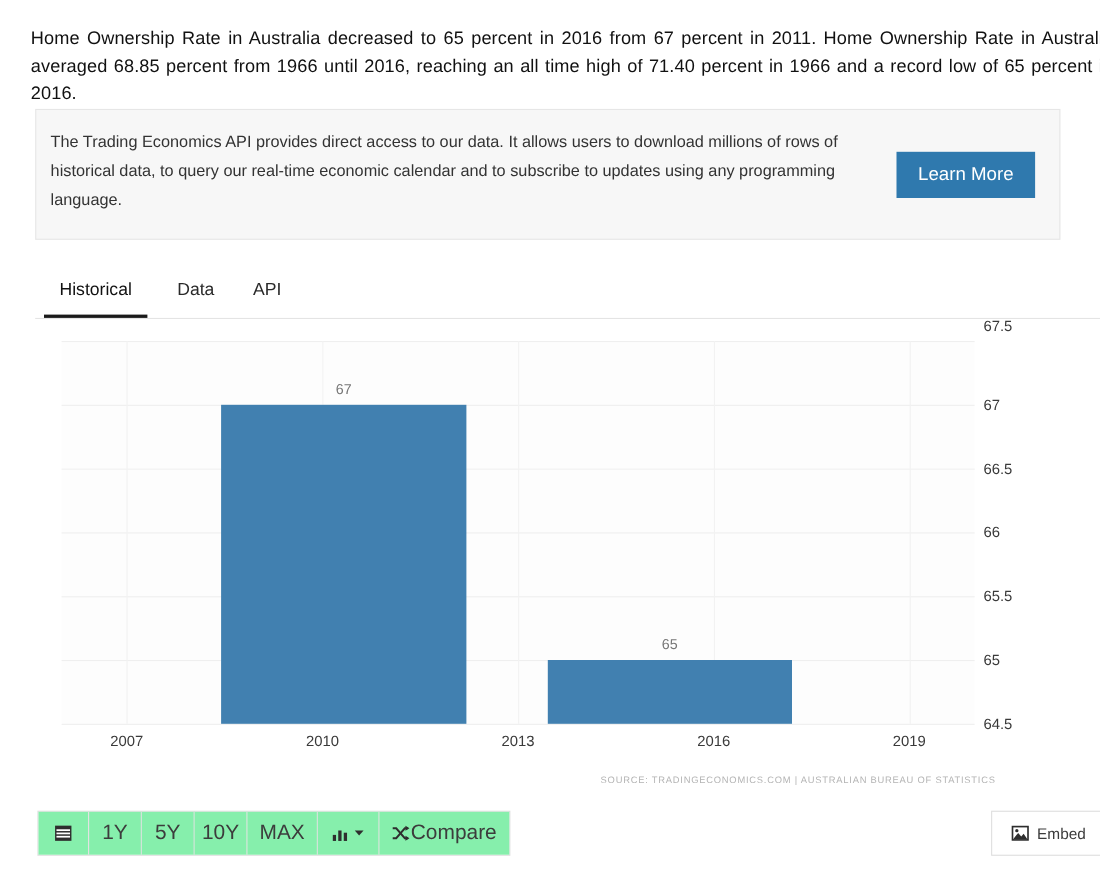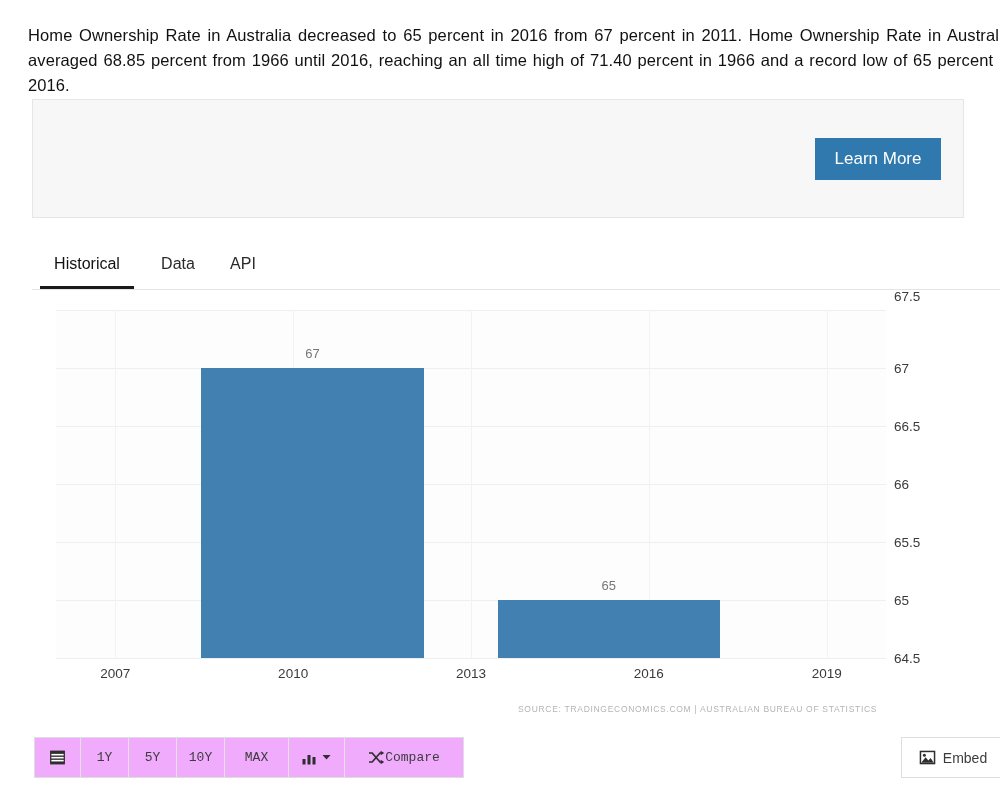--- a/index.html
+++ b/index.html
@@ -153,21 +153,21 @@
   }
   .xlabel {
     position: absolute;
     top: 370px;
     font-size: 13.5px;
     color: #3a3a3a;
     transform: translateX(-50%);
   }
   .source {
     position: absolute;
-    left: 498px;
+    left: 526px;
     top: 408px;
     font-size: 8.5px;
     letter-spacing: .7px;
     color: #b4b4b4;
     white-space: nowrap;
   }
 
   
   .toolbar {
     position: absolute;
@@ -177,27 +177,27 @@
     display: flex;
     border: 1px solid #dedede;
     background: #ffffff;
     box-sizing: border-box;
   }
   .tb-btn {
     display: flex;
     align-items: center;
     justify-content: center;
     border-right: 1px solid #e2e2e2;
-    font-size: 13px;
+    font-size: 19px;
     color: #3c3c3c;
     cursor: pointer;
-    background: #f0abfc;
+    background: #86efac;
     height: 100%;
     box-sizing: border-box;
-    font-family: Liberation Mono, monospace;
+    font-family: Liberation Sans, sans-serif;
   }
   .tb-btn:last-child { border-right: none; }
   .tb-icon  { width: 46px; }
   .tb-range { width: 48px; }
   .tb-max   { width: 64px; }
   .tb-type  { width: 56px; gap: 5px; }
   .tb-cmp   { width: 118px; gap: 0; }
 
   .embed-btn {
     position: absolute;
@@ -221,20 +221,21 @@
   .ico { display: inline-block; line-height: 0; }
 </style>
 </head>
 <body>
 
 <div class="page">
 
   <p class="intro">Home Ownership Rate in Australia decreased to 65 percent in 2016 from 67 percent in 2011. Home Ownership Rate in Australia averaged 68.85 percent from 1966 until 2016, reaching an all time high of 71.40 percent in 1966 and a record low of 65 percent in 2016.</p>
 
   <div class="promo">
+    <div class="promo-text">The Trading Economics API provides direct access to our data. It allows users to download millions of rows of historical data, to query our real-time economic calendar and to subscribe to updates using any programming language.</div>
     <button class="learn-more">Learn More</button>
   </div>
 
   <div class="tabs">
     <div class="tab tab-0 active">
       <span>Historical</span>
     </div>
     <div class="tab tab-1">
       <span>Data</span>
     </div>

